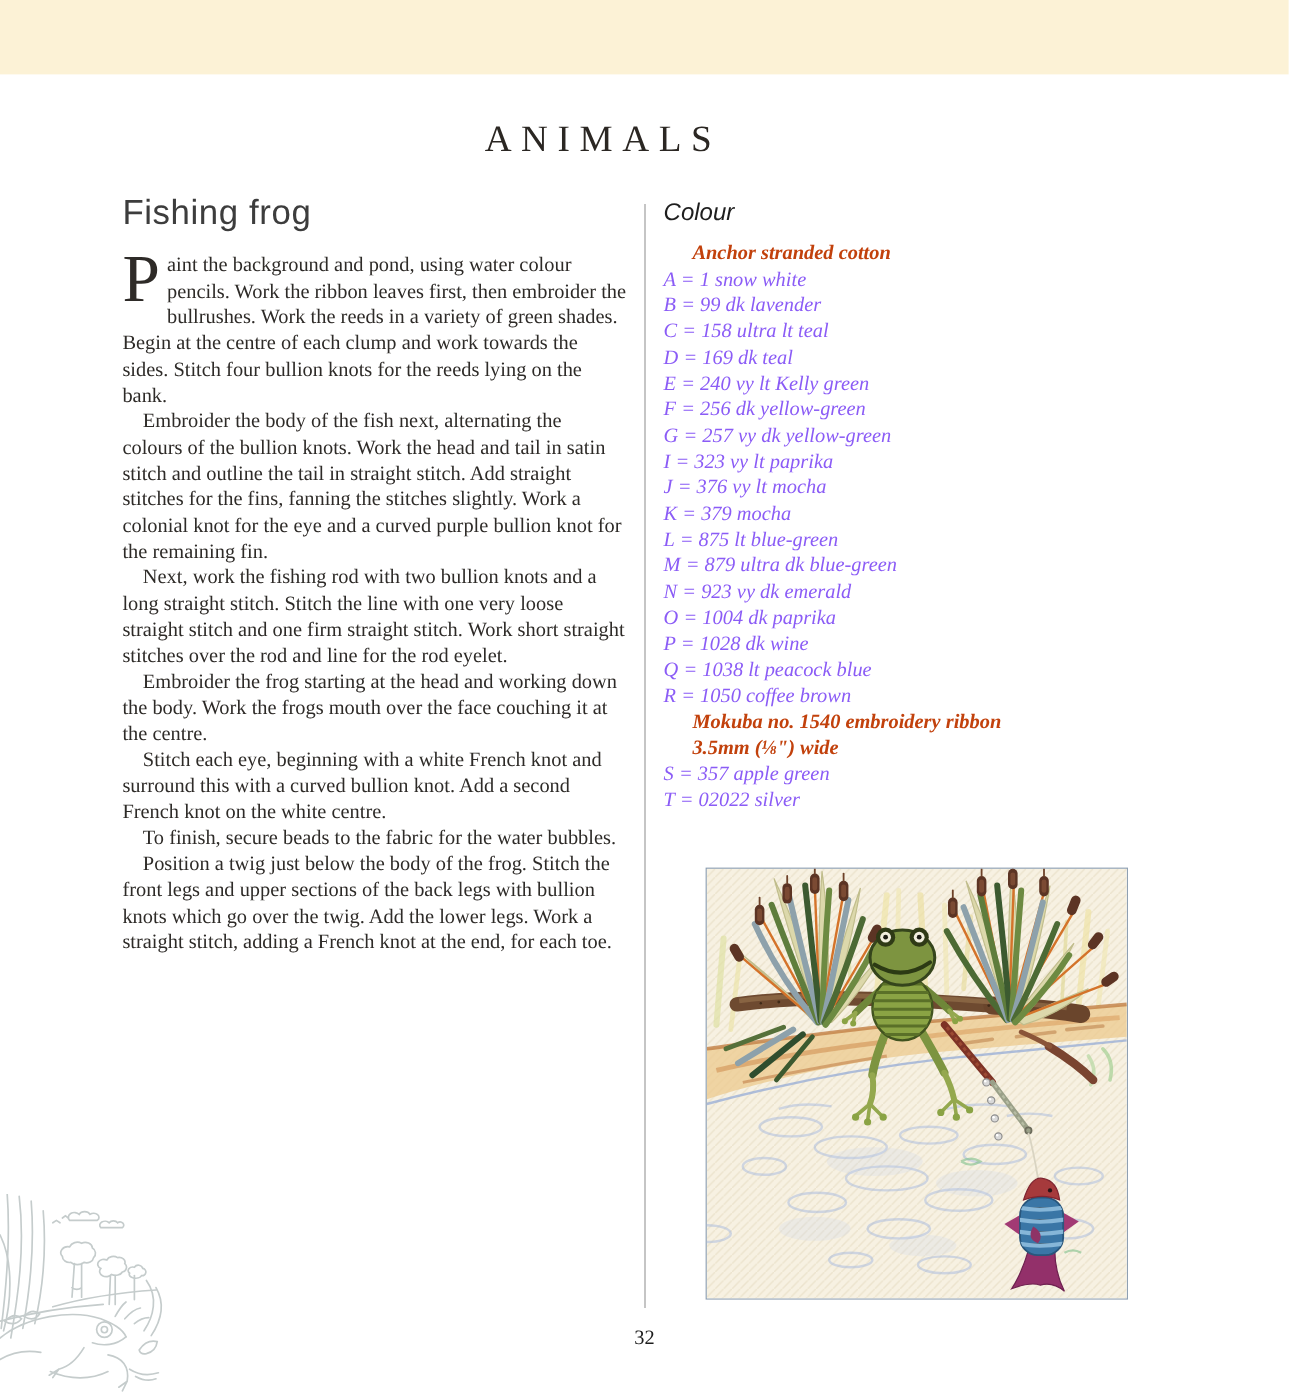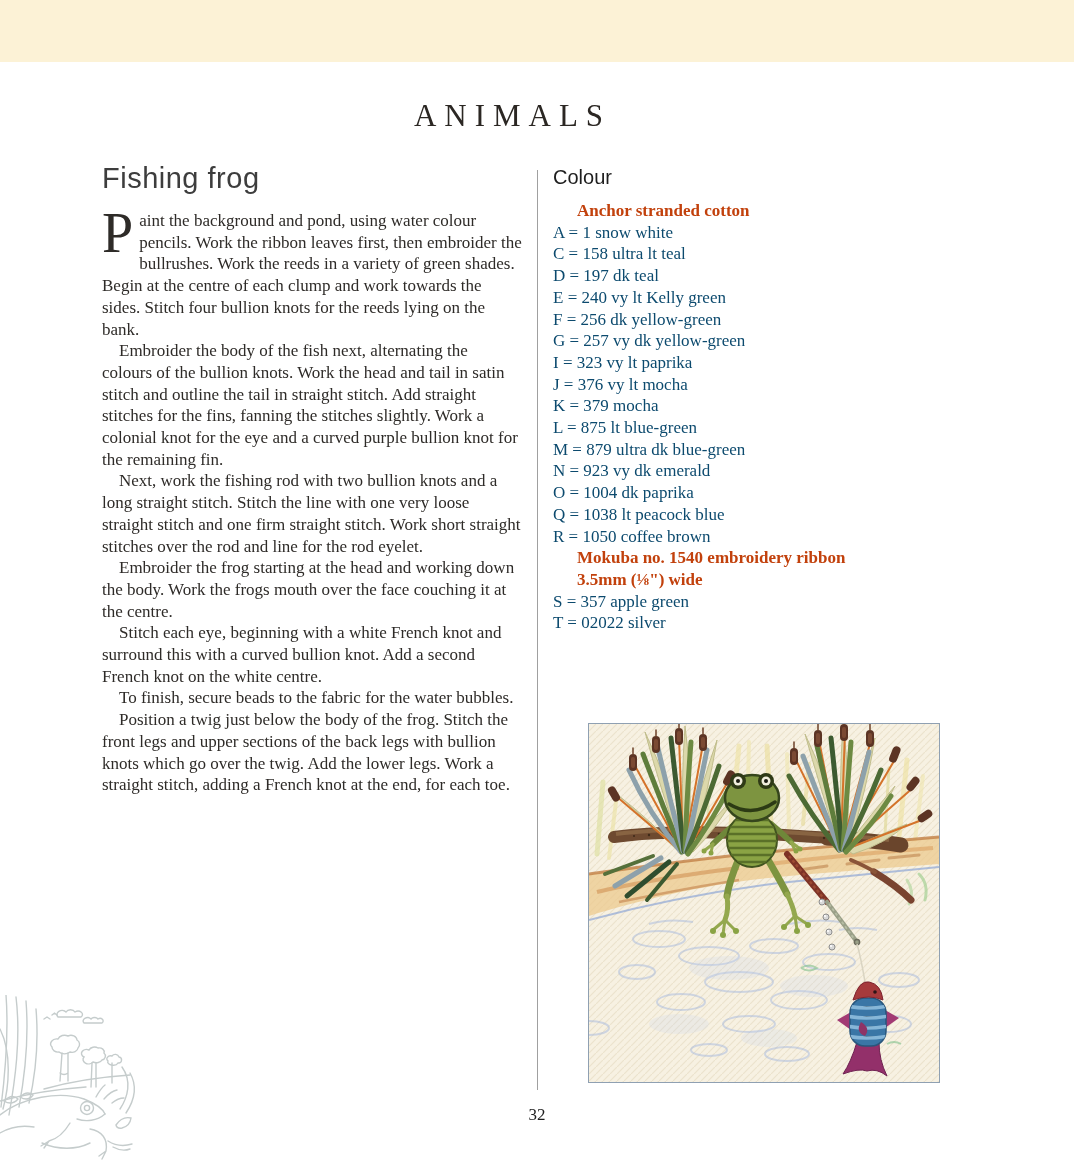--- a/index.html
+++ b/index.html
@@ -2,42 +2,42 @@
 <html><head>
 <meta charset="utf-8">
 <style>
   html,body{margin:0;padding:0;}
   body{
     width:1074px;height:1166px;position:relative;background:#ffffff;
     font-family:"Liberation Serif", serif;color:#2e2b28;overflow:hidden;
   }
   .band{position:absolute;left:0;top:0;width:1074px;height:62px;}
   .page-title{
-    position:absolute;left:10px;top:98px;width:1005px;margin:0;text-align:center;
+    position:absolute;left:0;top:98px;width:1005px;margin:0;text-align:center;
     font-family:"Liberation Serif", serif;font-weight:400;font-size:31px;
     letter-spacing:8px;color:#2b2723;
   }
   .article{position:absolute;left:102px;top:162px;width:420px;}
   .article h2{
     margin:0 0 15px 0;font-family:"Liberation Sans", sans-serif;font-weight:300;
     font-size:29px;color:#3d3d3d;letter-spacing:0.5px;
   }
   .article p{margin:0;font-size:17px;line-height:21.7px;text-align:left;}
   .article p.indent{text-indent:17px;}
   .dropcap{
     float:left;font-family:"Liberation Serif", serif;font-size:56px;line-height:43px;
     padding:2px 6px 0 0;color:#2e2b28;
   }
   .divider{position:absolute;left:537px;top:170px;width:1px;height:920px;background:#a0a0a0;}
-  .colour-panel{position:absolute;left:553px;top:166px;width:400px;}
+  .colour-panel{position:absolute;left:553px;top:166px;width:400px;font-style:italic;}
   .colour-panel h3{
     margin:0 0 11px 0;font-family:"Liberation Sans", sans-serif;font-weight:400;
     font-size:20px;color:#1e1e1e;
   }
-  .cl-line{font-size:17px;line-height:21.7px;color:#0c4a6e;}
+  .cl-line{font-size:17px;line-height:21.7px;color:#8b5cf6;}
   .cl-line.bold{font-weight:bold;color:#c2410c;margin-left:24px;}
   .photo{
     position:absolute;left:588px;top:723px;width:350px;height:358px;
     border:1px solid #8fa0b2;box-sizing:content-box;margin:0;
   }
   .photo svg{display:block;}
   .watermark{position:absolute;left:0px;top:995px;width:180px;height:171px;}
   .page-number{
     position:absolute;left:0;top:1105px;width:1074px;text-align:center;margin:0;
     font-family:Liberation Serif, serif;font-size:17px;color:#1d1d1d;
@@ -63,32 +63,34 @@
     </div>
 </section>
 
 <div class="divider"></div>
 
 <aside class="colour-panel">
   <h3>Colour</h3>
   <div id="colour-list">
       <div class="cl-line bold">Anchor stranded cotton</div>
       <div class="cl-line">A = 1 snow white</div>
+      <div class="cl-line">B = 99 dk lavender</div>
       <div class="cl-line">C = 158 ultra lt teal</div>
-      <div class="cl-line">D = 197 dk teal</div>
+      <div class="cl-line">D = 169 dk teal</div>
       <div class="cl-line">E = 240 vy lt Kelly green</div>
       <div class="cl-line">F = 256 dk yellow-green</div>
       <div class="cl-line">G = 257 vy dk yellow-green</div>
       <div class="cl-line">I = 323 vy lt paprika</div>
       <div class="cl-line">J = 376 vy lt mocha</div>
       <div class="cl-line">K = 379 mocha</div>
       <div class="cl-line">L = 875 lt blue-green</div>
       <div class="cl-line">M = 879 ultra dk blue-green</div>
       <div class="cl-line">N = 923 vy dk emerald</div>
       <div class="cl-line">O = 1004 dk paprika</div>
+      <div class="cl-line">P = 1028 dk wine</div>
       <div class="cl-line">Q = 1038 lt peacock blue</div>
       <div class="cl-line">R = 1050 coffee brown</div>
       <div class="cl-line bold">Mokuba no. 1540 embroidery ribbon</div>
       <div class="cl-line bold">3.5mm (⅛") wide</div>
       <div class="cl-line">S = 357 apple green</div>
       <div class="cl-line">T = 02022 silver</div>
     </div>
 </aside>
 
 <figure class="photo">

